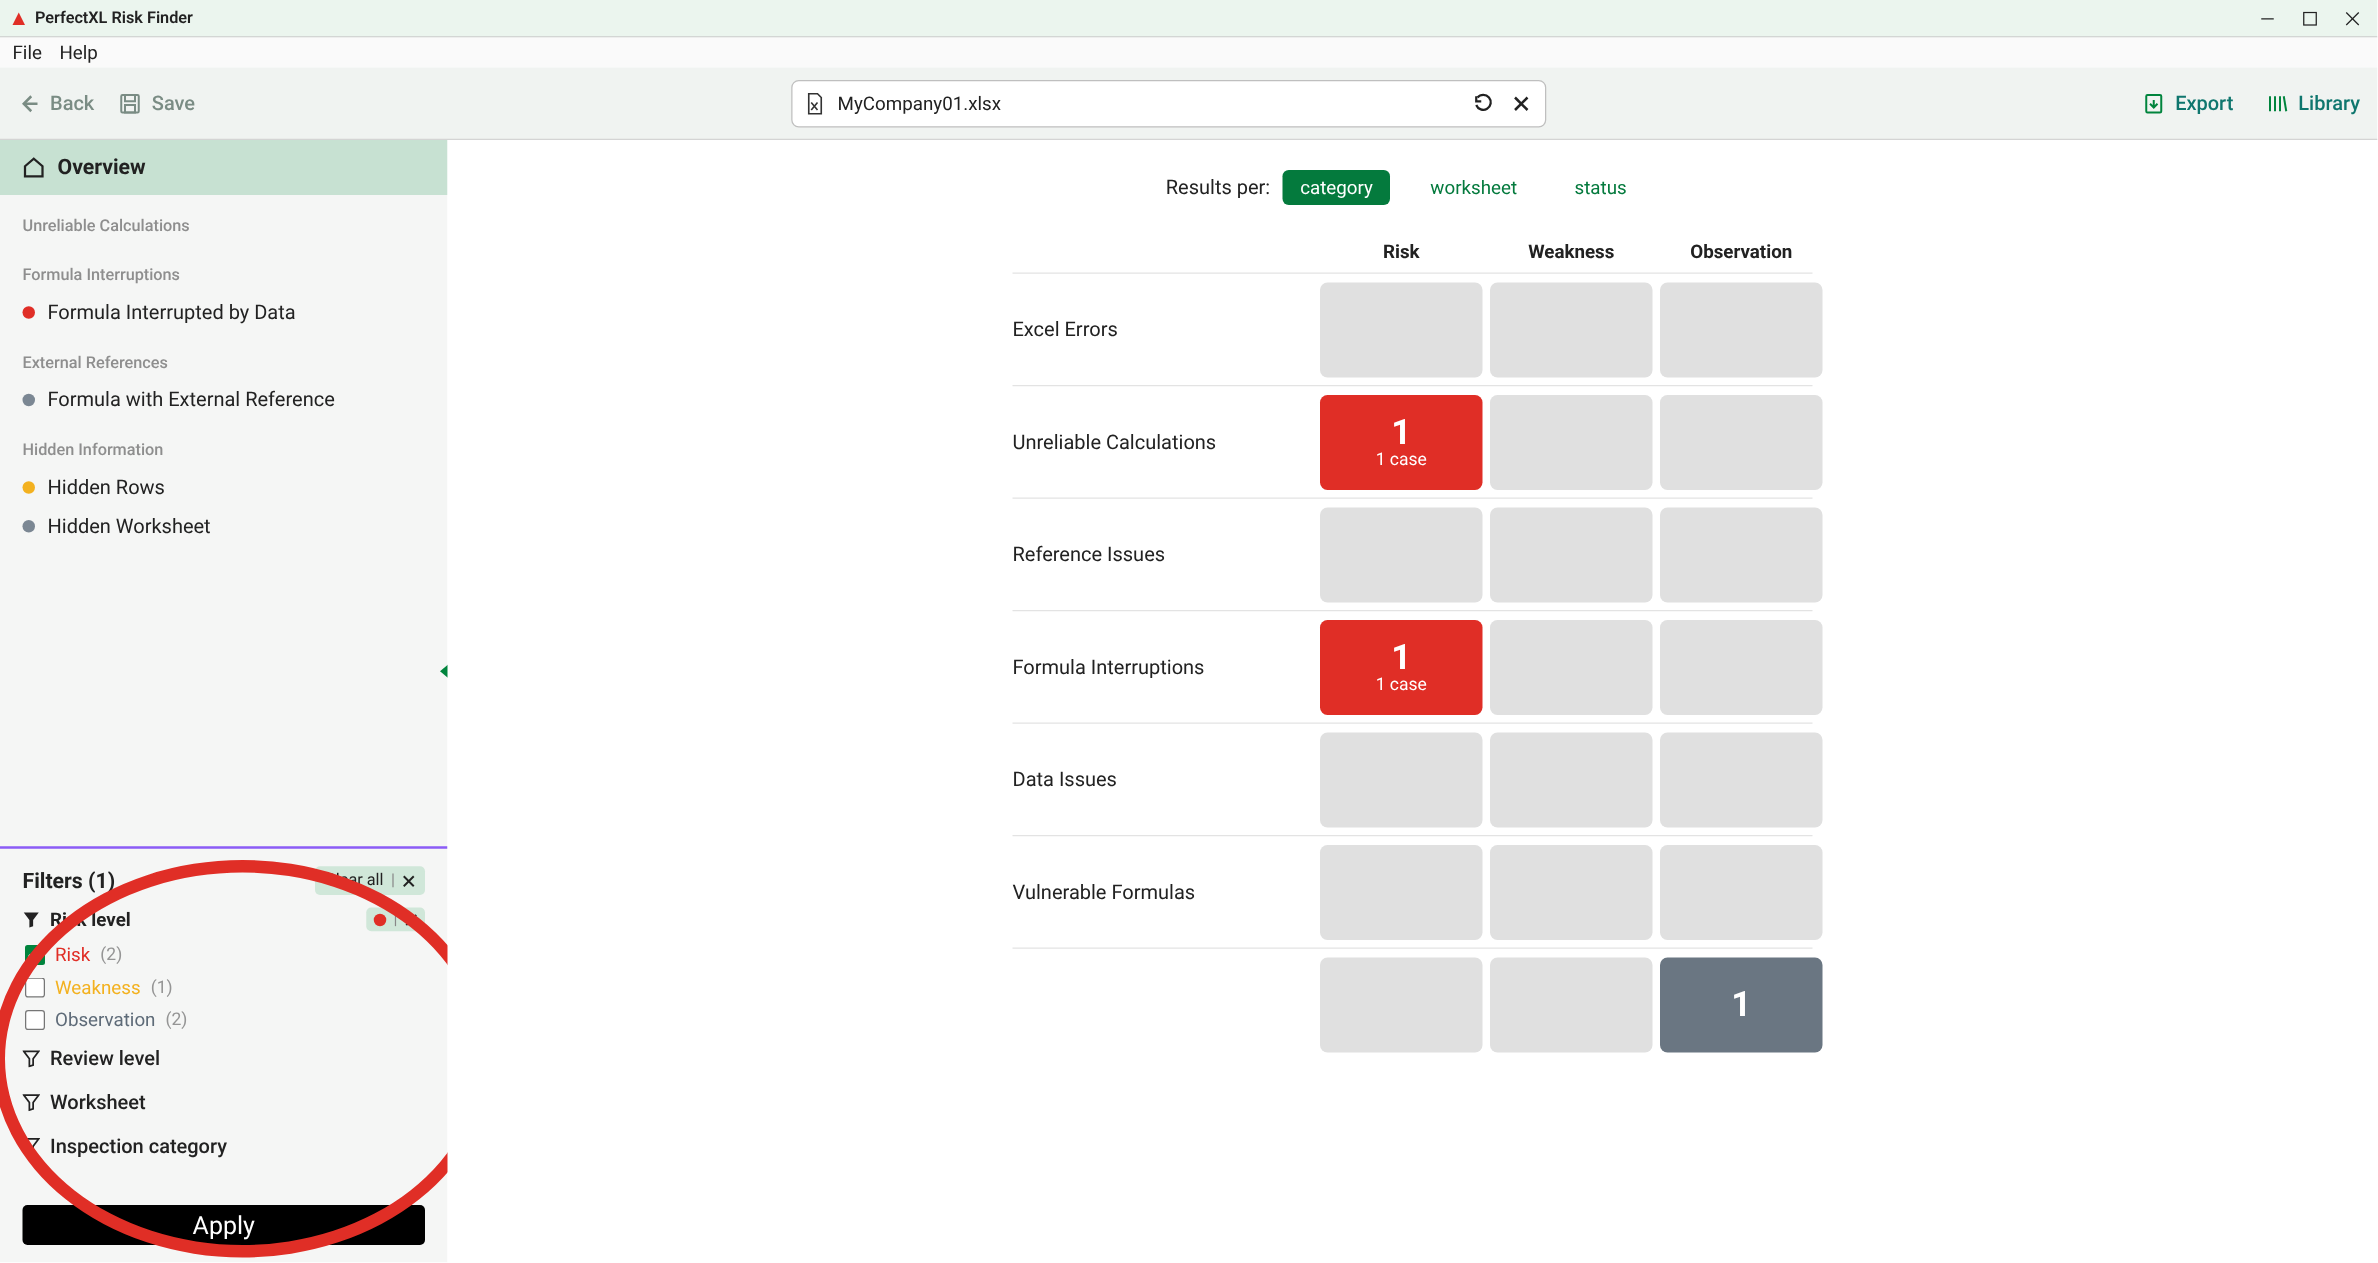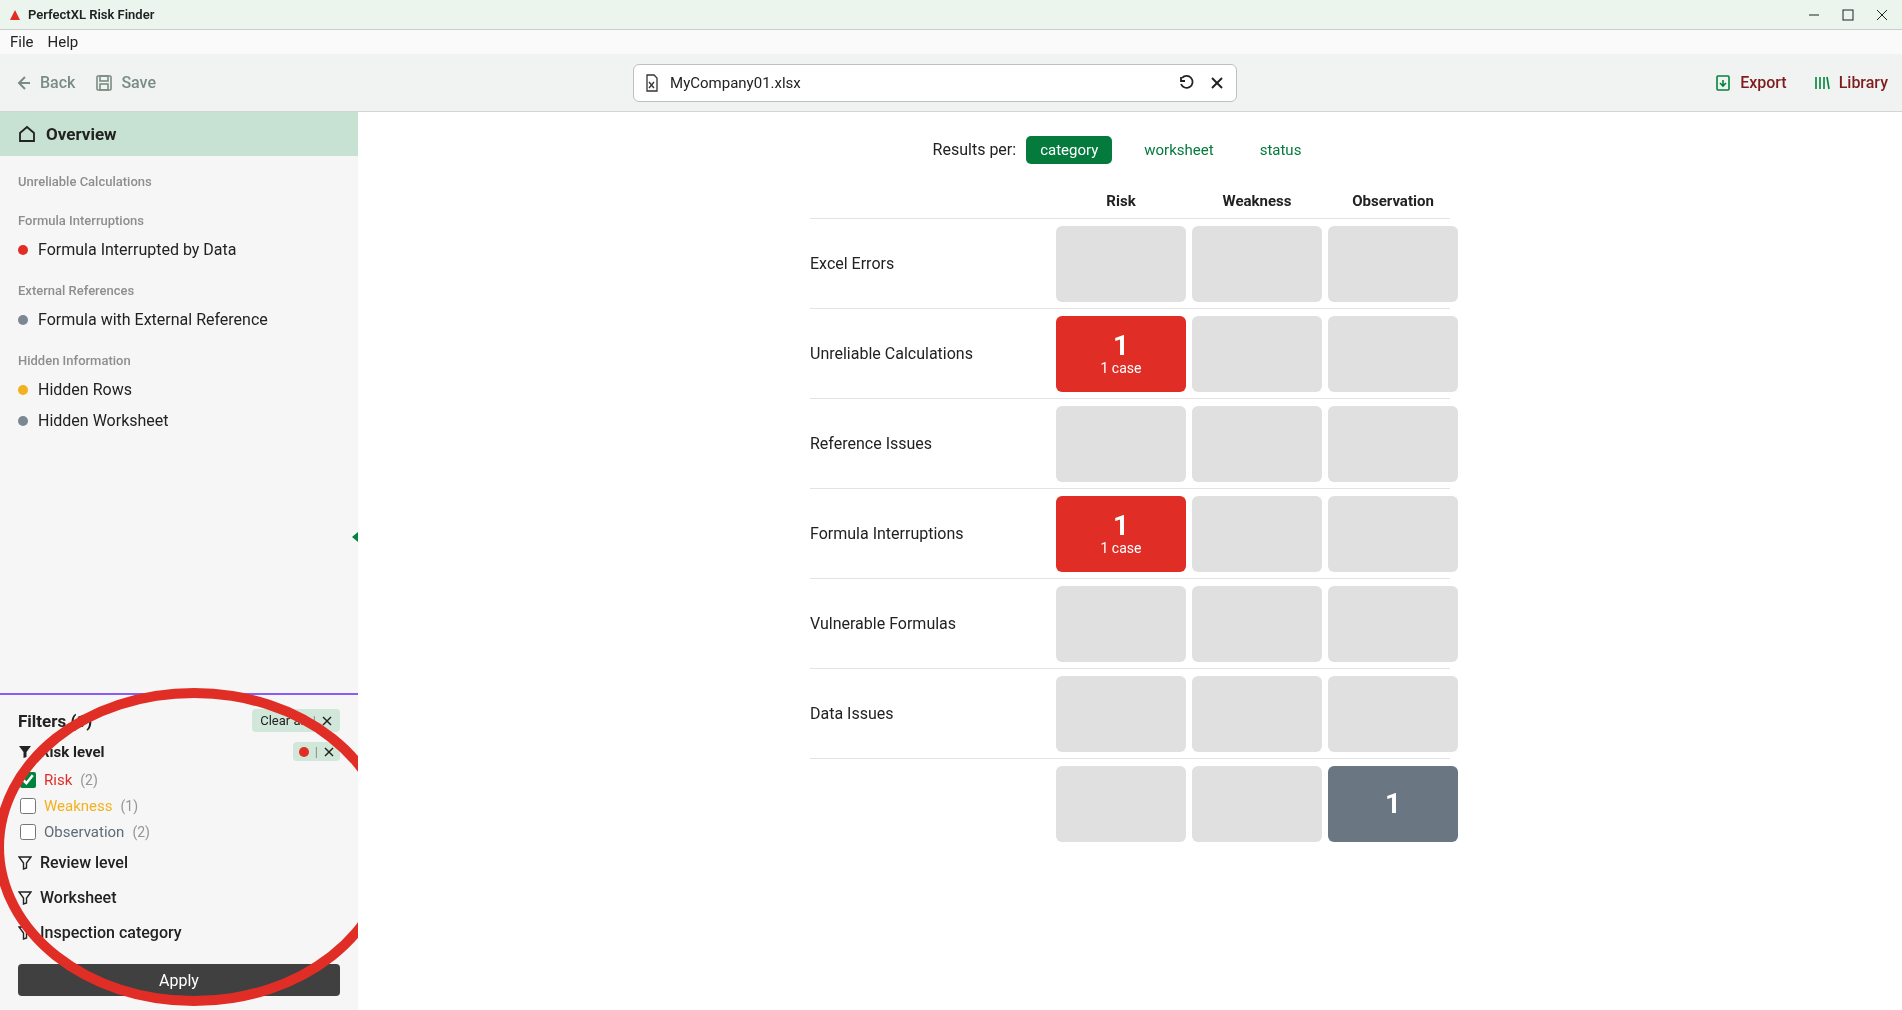--- a/index.html
+++ b/index.html
@@ -23,21 +23,21 @@
   .tb-btn svg { width: 18px; height: 18px; stroke: #7a8c84; }
   
   .toolbar-center { flex: 1; display: flex; justify-content: center; }
   .file-box { width: 604px; height: 38px; border: 1px solid #bfbfbf; border-radius: 6px; background: #fff; display: flex; align-items: center; padding: 0 10px; gap: 10px; }
   .file-box svg.file-ic { width: 16px; height: 18px; }
   .file-box .fname { flex: 1; font-size: 15px; color: #222; }
   .file-box .rside { display: flex; gap: 12px; align-items: center; }
   .file-box .rside svg { width: 18px; height: 18px; stroke: #222; cursor: pointer; }
   
   .toolbar-right { display: flex; gap: 26px; align-items: center; }
-  .tb-link { display: flex; align-items: center; gap: 8px; color: #7f1d1d; font-size: 16px; font-weight: 500; cursor: pointer; }
+  .tb-link { display: flex; align-items: center; gap: 8px; color: #0f766e; font-size: 16px; font-weight: 500; cursor: pointer; }
   .tb-link svg { width: 18px; height: 18px; stroke: #00843d; }
   
   
   .body { display: flex; height: calc(100% - 112px); }
   .sidebar { width: 358px; background: #f5f6f5; display: flex; flex-direction: column; position: relative; }
   .collapse-handle { position: absolute; right: -6px; top: 415px; width: 0; height: 0; border-top: 10px solid transparent; border-bottom: 10px solid transparent; border-right: 12px solid #00843d; cursor: pointer; }
   
   .main { flex: 1; background: #fff; overflow-y: auto; padding: 24px 40px 40px 40px; position: relative; }
   
   
@@ -64,21 +64,21 @@
   .filter-group-head .lbl svg { width: 14px; height: 14px; fill: #222; }
   .chip .dotpill { width: 10px; height: 10px; border-radius: 50%; background: #e02e26; }
   .cb-row { display: flex; align-items: center; gap: 8px; padding: 4px 0 4px 2px; font-size: 15px; }
   .cb-row input { width: 16px; height: 16px; accent-color: #00843d; cursor: pointer; }
   .cb-row .lbl-risk { color: #e02e26; }
   .cb-row .lbl-weak { color: #f3b11f; }
   .cb-row .lbl-obs { color: #5e6b78; }
   .cb-row .cnt { color: #959595; font-size: 14px; }
   .filter-collapsed { display: flex; align-items: center; gap: 8px; padding: 8px 0; font-size: 16px; font-weight: 500; cursor: pointer; }
   .filter-collapsed svg { width: 14px; height: 14px; stroke: #222; fill: none; }
-  .apply-btn { margin-top: 14px; background: #404040; color: #fff; font-size: 16px; height: 32px; border-radius: 4px; display: flex; align-items: center; justify-content: center; cursor: pointer; width: 100%; }
+  .apply-btn { margin-top: 30px; background: #000000; color: #fff; font-size: 20px; height: 32px; border-radius: 4px; display: flex; align-items: center; justify-content: center; cursor: pointer; width: 100%; }
   
   
   .anno-ellipse { position: absolute; border: 10px solid #e02e26; border-radius: 50%; pointer-events: none; }
   
   
   .main-title { text-align: center; font-size: 30px; font-weight: 700; margin: 6px 0 22px 0; }
   .results-per { text-align: center; font-size: 16px; margin-bottom: 28px; }
   .results-per span { margin-right: 6px; }
   .pill-row { display: inline-flex; gap: 12px; align-items: center; }
   .pill { padding: 5px 14px; border-radius: 5px; font-size: 15px; cursor: pointer; }
@@ -340,27 +340,27 @@
           <div class="matrix-row">
             <div class="row-label">Formula Interruptions</div>
             <div class="cell red">
               <div class="big">1</div>
               <div class="sub">1 case</div>
             </div>
             <div class="cell"></div>
             <div class="cell"></div>
           </div>
           <div class="matrix-row">
+            <div class="row-label">Data Issues</div>
+            <div class="cell"></div>
+            <div class="cell"></div>
+            <div class="cell"></div>
+          </div>
+          <div class="matrix-row">
             <div class="row-label">Vulnerable Formulas</div>
-            <div class="cell"></div>
-            <div class="cell"></div>
-            <div class="cell"></div>
-          </div>
-          <div class="matrix-row">
-            <div class="row-label">Data Issues</div>
             <div class="cell"></div>
             <div class="cell"></div>
             <div class="cell"></div>
           </div>
           <div class="matrix-row">
             <div class="row-label"></div>
             <div class="cell"></div>
             <div class="cell"></div>
             <div class="cell slate">
               <div class="big">1</div>

